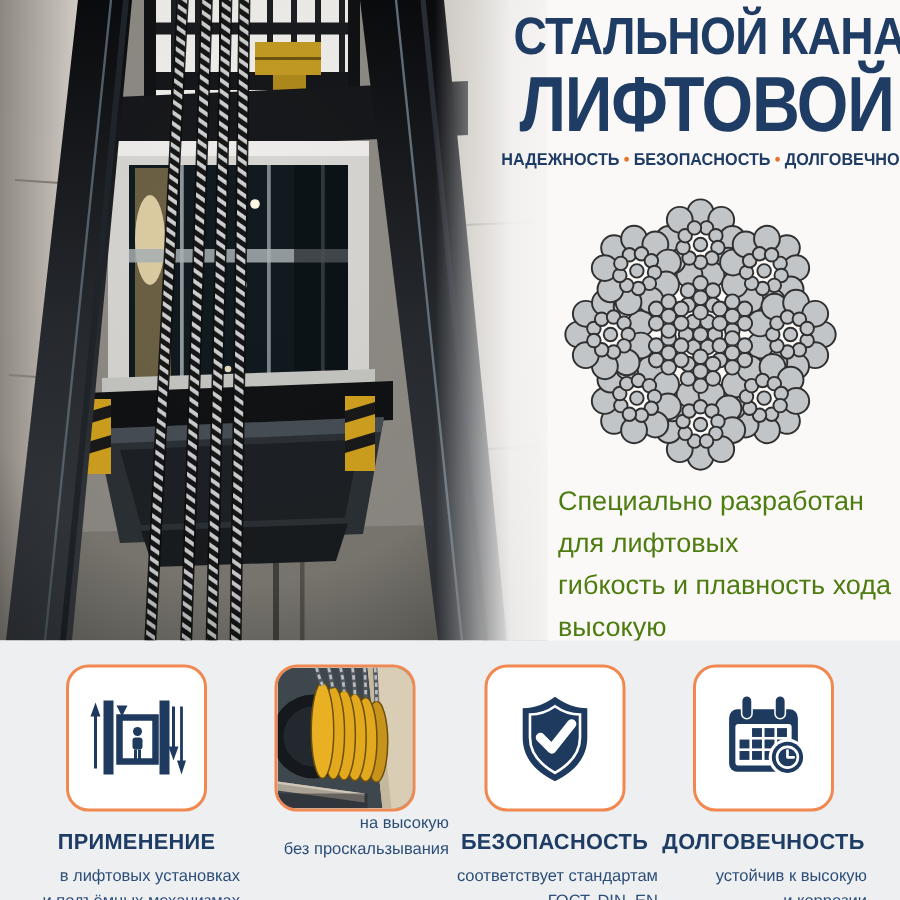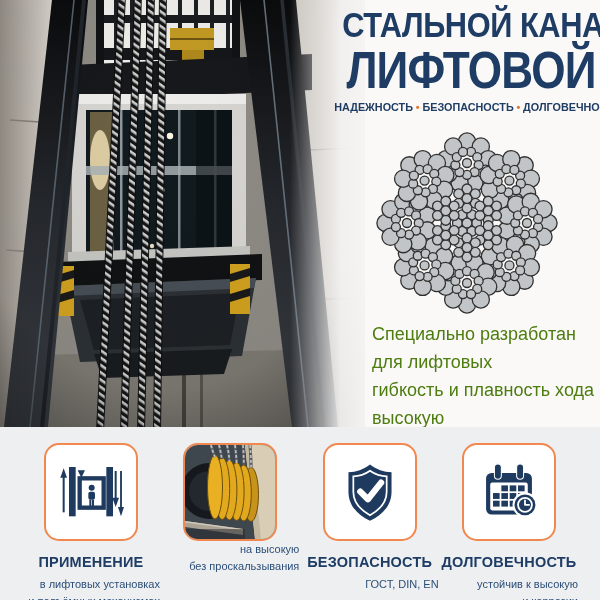--- a/index.html
+++ b/index.html
@@ -459,20 +459,21 @@
 
     <div class="feature">
       <div class="icon-box">
         <svg width="64" height="66" viewBox="0 0 90 95">
           <path d="M45,8 C54,15 65,19 76,19 L76,47 C76,67 63,80 45,89 C27,80 14,67 14,47 L14,19 C25,19 36,15 45,8 Z" fill="#1e3a5f"></path>
           <path d="M45,17 C52,22 60,25 69,25 L69,47 C69,62 59,73 45,81 C31,73 21,62 21,47 L21,25 C30,25 38,22 45,17 Z" fill="none" stroke="#ffffff" stroke-width="2.5"></path>
           <path d="M31,47 L42,58 L61,34" fill="none" stroke="#ffffff" stroke-width="9" stroke-linecap="round" stroke-linejoin="round"></path>
         </svg>
       </div>
       <h3>БЕЗОПАСНОСТЬ</h3>
+      <div class="f-line">соответствует стандартам</div>
       <div class="f-line">ГОСТ, DIN, EN</div>
     </div>
 
     <div class="feature">
       <div class="icon-box">
         <svg width="64" height="66" viewBox="0 0 90 95">
           <rect x="12" y="20" width="66" height="60" rx="8" fill="#1e3a5f"></rect>
           <rect x="24" y="7" width="10" height="22" rx="5" fill="#1e3a5f" stroke="#ffffff" stroke-width="1.5"></rect>
           <rect x="56" y="7" width="10" height="22" rx="5" fill="#1e3a5f" stroke="#ffffff" stroke-width="1.5"></rect>
           <rect x="18" y="34" width="54" height="40" rx="3" fill="#ffffff"></rect>

